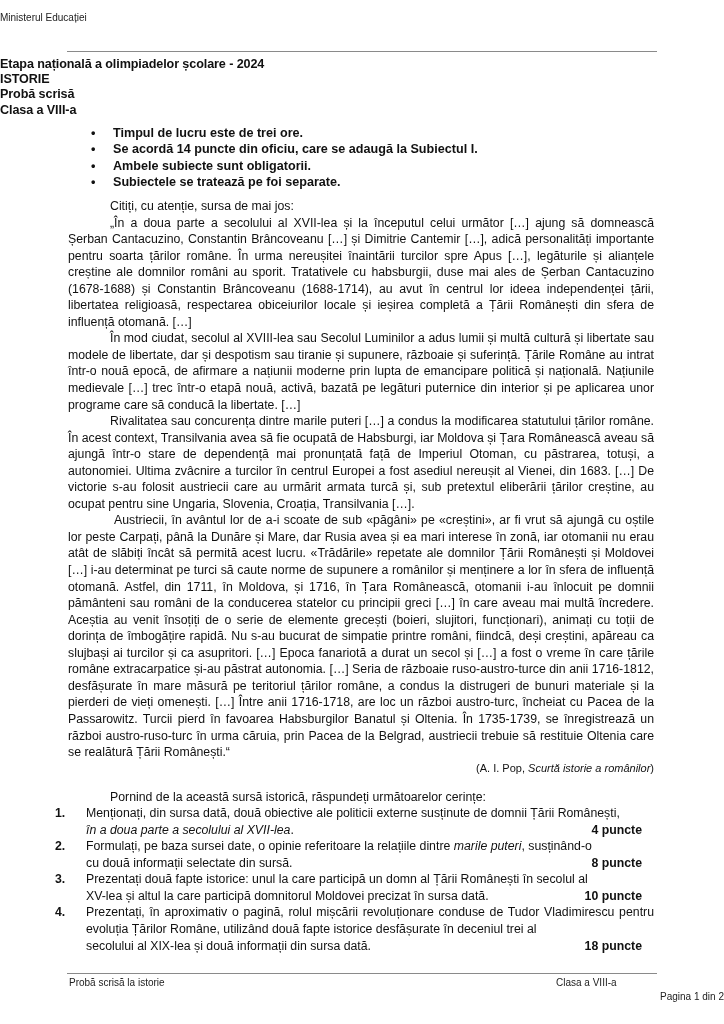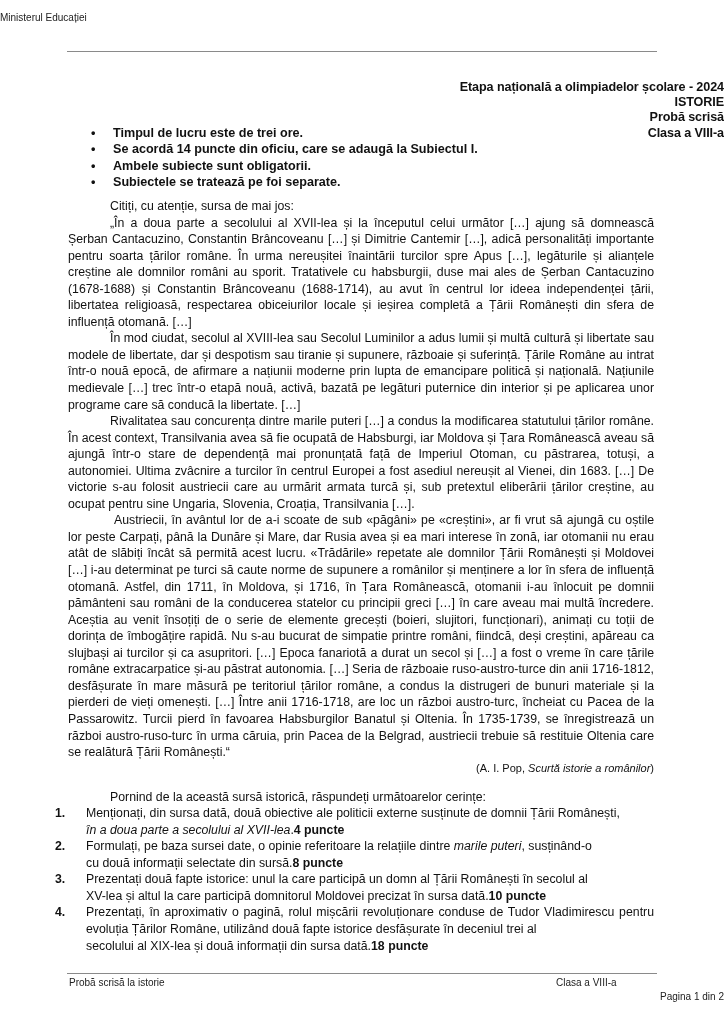--- a/index.html
+++ b/index.html
@@ -2,41 +2,41 @@
 <html><head>
 <meta charset="utf-8">
 <style>
   html, body { margin:0; padding:0; background:#ffffff; }
   body { width:724px; height:1024px; position:relative; overflow:hidden;
          font-family:"Liberation Sans", sans-serif; color:#111; }
   .hdr-title { position:absolute; top:12px; left:0; width:724px; 
                font-size:10px; color:#222; }
   .hdr-rule { position:absolute; top:51px; left:67px; width:590px; height:0;
               border-top:1.3px solid #8a8a8a; }
-  .titles { position:absolute; top:57px; left:0; width:724px; text-align:right;
-            font-weight:bold; font-size:12.6px; line-height:15.2px;margin-top:23px; }
+  .titles { position:absolute; top:57px; left:0; width:724px; text-align:left;
+            font-weight:bold; font-size:12.6px; line-height:15.2px; }
   .titles div { letter-spacing:-0.1px; }
   .rules { position:absolute; top:125px; left:88px; margin:0; padding:0;
            list-style:none; font-weight:bold; font-size:12.6px; line-height:16.4px; }
   .rules li { position:relative; padding-left:25px; }
   .rules li .bullet { position:absolute; left:3px; top:0; }
   .content { position:absolute; top:198px; left:68px; width:586px;
              font-size:12.3px; line-height:16.55px; text-align:justify; }
   .subj { display:flex; justify-content:space-between; font-weight:bold;
           text-decoration:underline; }
   .p { text-indent:42px; margin:0; }
   .p.quote { text-indent:42px; }
   .p.austr { text-indent:46px; }
   .cite { text-align:right; font-size:11px; line-height:14px; margin-top:0px; }
   .cite i { font-style:italic; }
   .intro { text-indent:42px; margin-top:14px; }
   .tasks { margin:0; padding:0; list-style:none; }
   .tasks li { position:relative; padding-left:18px; }
   .tasks li .num { position:absolute; left:-13px; top:0; font-weight:bold; }
-  .tasks .line2 { display:flex; text-align:left; }
+  .tasks .line2 { display:flex; justify-content:space-between; text-align:left; }
   .tasks .pts { font-weight:bold; padding-right:12px; }
   .ftr-rule { position:absolute; top:973px; left:67px; width:590px; height:0;
               border-top:1.3px solid #8a8a8a; }
   .ftr-left { position:absolute; top:977px; left:69px; font-size:10px; color:#222; }
   .ftr-right { position:absolute; top:977px; left:556px; font-size:10px; color:#222; }
   .ftr-page { position:absolute; top:991px; left:0; width:724px; text-align:right;
               font-size:10px; color:#222; }
   i { font-style:italic; }
 </style>
 </head>

